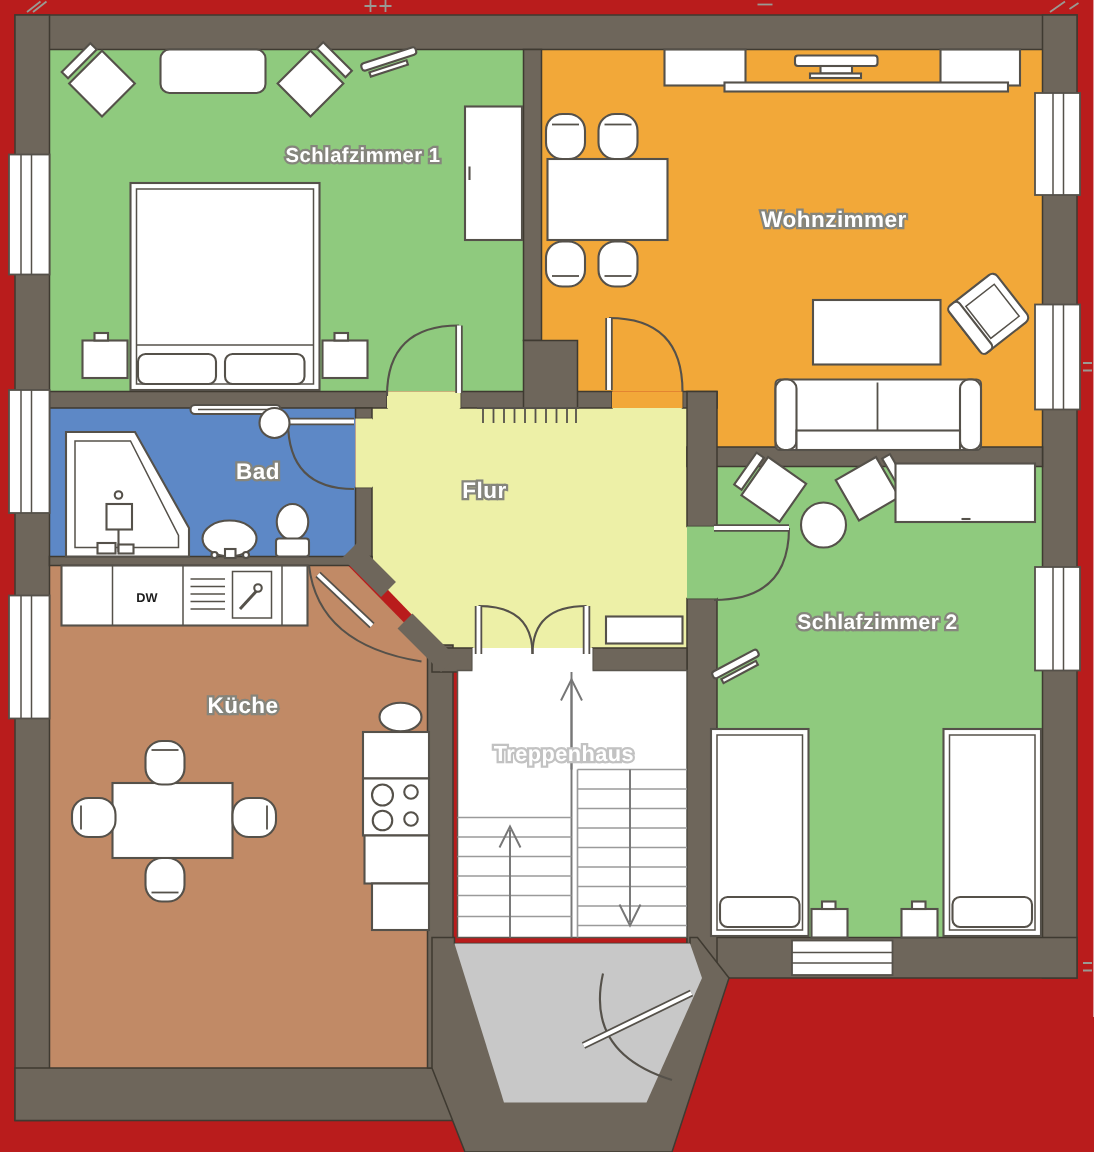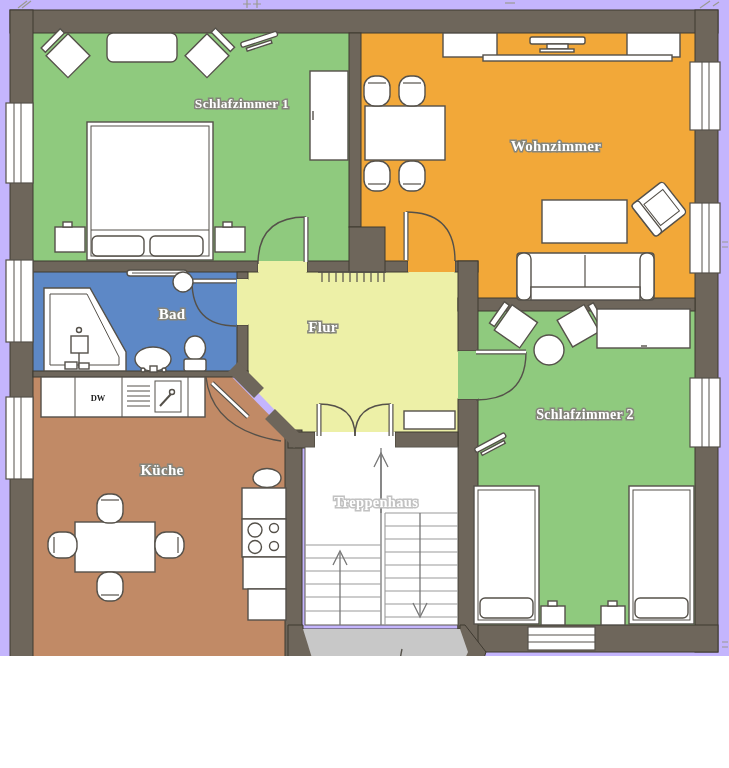--- a/index.html
+++ b/index.html
@@ -1,17 +1,17 @@
 <!DOCTYPE html>
 <html><head>
 <meta charset="utf-8">
 <style>
   html,body{margin:0;padding:0;background:#fff;}
-  .stage{position:relative;width:729px;height:656px;background:#c4b5fd;overflow:hidden;
-         font-family:Liberation Serif, serif;}
+  .stage{position:relative;width:729px;height:768px;background:#b91c1c;overflow:hidden;
+         font-family:Liberation Sans, sans-serif;}
   svg{display:block;}
   .wall{stroke:#3f3a31;stroke-width:1;}
   .furn{fill:#ffffff;stroke-width:1.4;}
   .furn-thin{fill:none;stroke-width:1;}
   .win{fill:#ffffff;stroke:#55514a;stroke-width:1.2;}
   .winline{stroke:#55514a;stroke-width:1;fill:none;}
   .arc{fill:none;stroke-width:1.4;}
   .leaf-dark{stroke:#55514a;stroke-width:5;fill:none;}
   .leaf-white{stroke:#ffffff;stroke-width:2.6;fill:none;}
   .stair{stroke:#9a9a9a;stroke-width:1.1;fill:none;}

